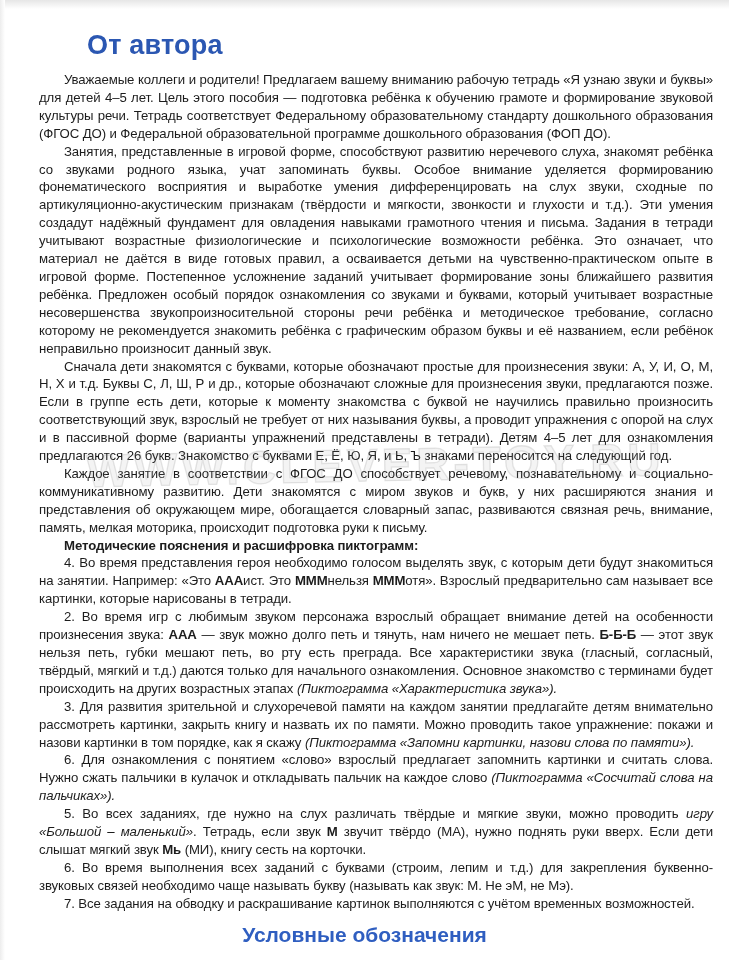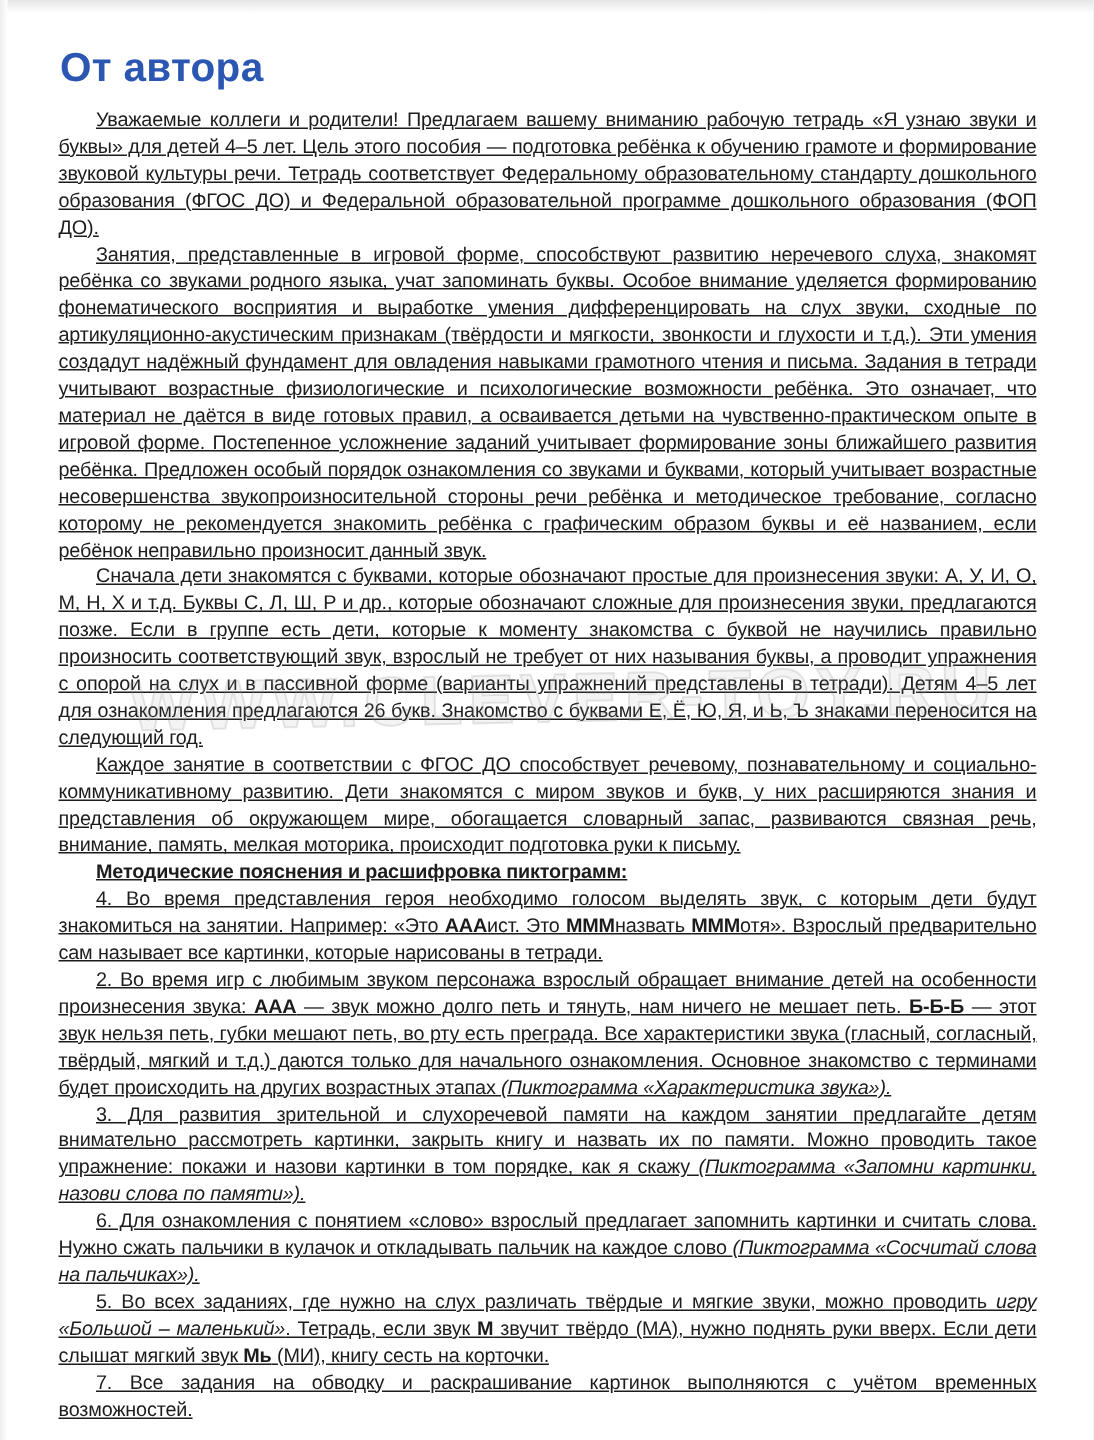--- a/index.html
+++ b/index.html
@@ -10,31 +10,30 @@
     background:#ffffff;
     overflow:hidden;
     font-family:"Liberation Sans", sans-serif;
     color:#1c1c1c;
   }
   .scan-edge-top{position:absolute;top:0;left:0;right:0;height:9px;
     background:linear-gradient(#e6e6e6,#ffffff);}
   .scan-edge-left{position:absolute;top:0;left:0;bottom:0;width:5px;
     background:linear-gradient(90deg,#ededed,#ffffff);}
   .title{
-    margin:30px 0 10px 40px;
+    margin:30px 0 10px 87px;
     font-size:27px;font-weight:bold;
     color:#2b57b2;
     letter-spacing:.2px;
   }
   .article{
-    margin:0 38px 0 39px;
+    margin:0 16px 0 39px;
     font-size:13.2px;line-height:17.9px;
     text-align:justify;
     letter-spacing:-0.1px;
-    text-decoration:underline;
   }
   .article p{margin:0;text-indent:25px;}
   .b{font-weight:bold;}
   .i{font-style:italic;}
   .legend-heading{
     margin:10px 0 9px 0;
     text-align:center;
     font-size:21px;font-weight:bold;
     color:#2f5ec0;
   }
@@ -56,22 +55,23 @@
   <div class="scan-edge-top"></div>
   <div class="scan-edge-left"></div>
   <div class="watermark">WWW.CLEVER-TOY.RU</div>
   <h1 class="title">От автора</h1>
   <div class="article">
       <p><span>Уважаемые коллеги и родители! Предлагаем вашему вниманию рабочую тетрадь «Я узнаю звуки и буквы» для детей 4–5 лет. Цель этого пособия — подготовка ребёнка к обучению грамоте и формирование звуковой культуры речи. Тетрадь соответствует Федеральному образовательному стандарту дошкольного образования (ФГОС ДО) и Федеральной образовательной программе дошкольного образования (ФОП ДО).</span></p>
       <p><span>Занятия, представленные в игровой форме, способствуют развитию неречевого слуха, знакомят ребёнка со звуками родного языка, учат запоминать буквы. Особое внимание уделяется формированию фонематического восприятия и выработке умения дифференцировать на слух звуки, сходные по артикуляционно-акустическим признакам (твёрдости и мягкости, звонкости и глухости и т.д.). Эти умения создадут надёжный фундамент для овладения навыками грамотного чтения и письма. Задания в тетради учитывают возрастные физиологические и психологические возможности ребёнка. Это означает, что материал не даётся в виде готовых правил, а осваивается детьми на чувственно-практическом опыте в игровой форме. Постепенное усложнение заданий учитывает формирование зоны ближайшего развития ребёнка. Предложен особый порядок ознакомления со звуками и буквами, который учитывает возрастные несовершенства звукопроизносительной стороны речи ребёнка и методическое требование, согласно которому не рекомендуется знакомить ребёнка с графическим образом буквы и её названием, если ребёнок неправильно произносит данный звук.</span></p>
       <p><span>Сначала дети знакомятся с буквами, которые обозначают простые для произнесения звуки: А, У, И, О, М, Н, Х и т.д. Буквы С, Л, Ш, Р и др., которые обозначают сложные для произнесения звуки, предлагаются позже. Если в группе есть дети, которые к моменту знакомства с буквой не научились правильно произносить соответствующий звук, взрослый не требует от них называния буквы, а проводит упражнения с опорой на слух и в пассивной форме (варианты упражнений представлены в тетради). Детям 4–5 лет для ознакомления предлагаются 26 букв. Знакомство с буквами Е, Ё, Ю, Я, и Ь, Ъ знаками переносится на следующий год.</span></p>
       <p><span>Каждое занятие в соответствии с ФГОС ДО способствует речевому, познавательному и социально-коммуникативному развитию. Дети знакомятся с миром звуков и букв, у них расширяются знания и представления об окружающем мире, обогащается словарный запас, развиваются связная речь, внимание, память, мелкая моторика, происходит подготовка руки к письму.</span></p>
       <p><span class="b">Методические пояснения и расшифровка пиктограмм:</span></p>
-      <p><span>4. Во время представления героя необходимо голосом выделять звук, с которым дети будут знакомиться на занятии. Например: «Это </span><span class="b">ААА</span><span>ист. Это </span><span class="b">МММ</span><span>назвать </span><span class="b">МММ</span><span>отя». Взрослый предварительно сам называет все картинки, которые нарисованы в тетради.</span></p>
+      <p><span>4. Во время представления героя необходимо голосом выделять звук, с которым дети будут знакомиться на занятии. Например: «Это </span><span class="b">ААА</span><span>ист. Это </span><span class="b">МММ</span><span>нельзя </span><span class="b">МММ</span><span>отя». Взрослый предварительно сам называет все картинки, которые нарисованы в тетради.</span></p>
       <p><span>2. Во время игр с любимым звуком персонажа взрослый обращает внимание детей на особенности произнесения звука: </span><span class="b">ААА</span><span> — звук можно долго петь и тянуть, нам ничего не мешает петь. </span><span class="b">Б-Б-Б</span><span> — этот звук нельзя петь, губки мешают петь, во рту есть преграда. Все характеристики звука (гласный, согласный, твёрдый, мягкий и т.д.) даются только для начального ознакомления. Основное знакомство с терминами будет происходить на других возрастных этапах </span><span class="i">(Пиктограмма «Характеристика звука»).</span></p>
       <p><span>3. Для развития зрительной и слухоречевой памяти на каждом занятии предлагайте детям внимательно рассмотреть картинки, закрыть книгу и назвать их по памяти. Можно проводить такое упражнение: покажи и назови картинки в том порядке, как я скажу </span><span class="i">(Пиктограмма «Запомни картинки, назови слова по памяти»).</span></p>
       <p><span>6. Для ознакомления с понятием «слово» взрослый предлагает запомнить картинки и считать слова. Нужно сжать пальчики в кулачок и откладывать пальчик на каждое слово </span><span class="i">(Пиктограмма «Сосчитай слова на пальчиках»).</span></p>
       <p><span>5. Во всех заданиях, где нужно на слух различать твёрдые и мягкие звуки, можно проводить </span><span class="i">игру «Большой – маленький»</span><span>. Тетрадь, если звук </span><span class="b">М</span><span> звучит твёрдо (МА), нужно поднять руки вверх. Если дети слышат мягкий звук </span><span class="b">Мь</span><span> (МИ), книгу сесть на корточки.</span></p>
+      <p><span>6. Во время выполнения всех заданий с буквами (строим, лепим и т.д.) для закрепления буквенно-звуковых связей необходимо чаще называть букву (называть как звук: М. Не эМ, не Мэ).</span></p>
       <p><span>7. Все задания на обводку и раскрашивание картинок выполняются с учётом временных возможностей.</span></p>
     </div>
   <h2 class="legend-heading">Условные обозначения</h2>
 
 </div>
 
 </body></html>

